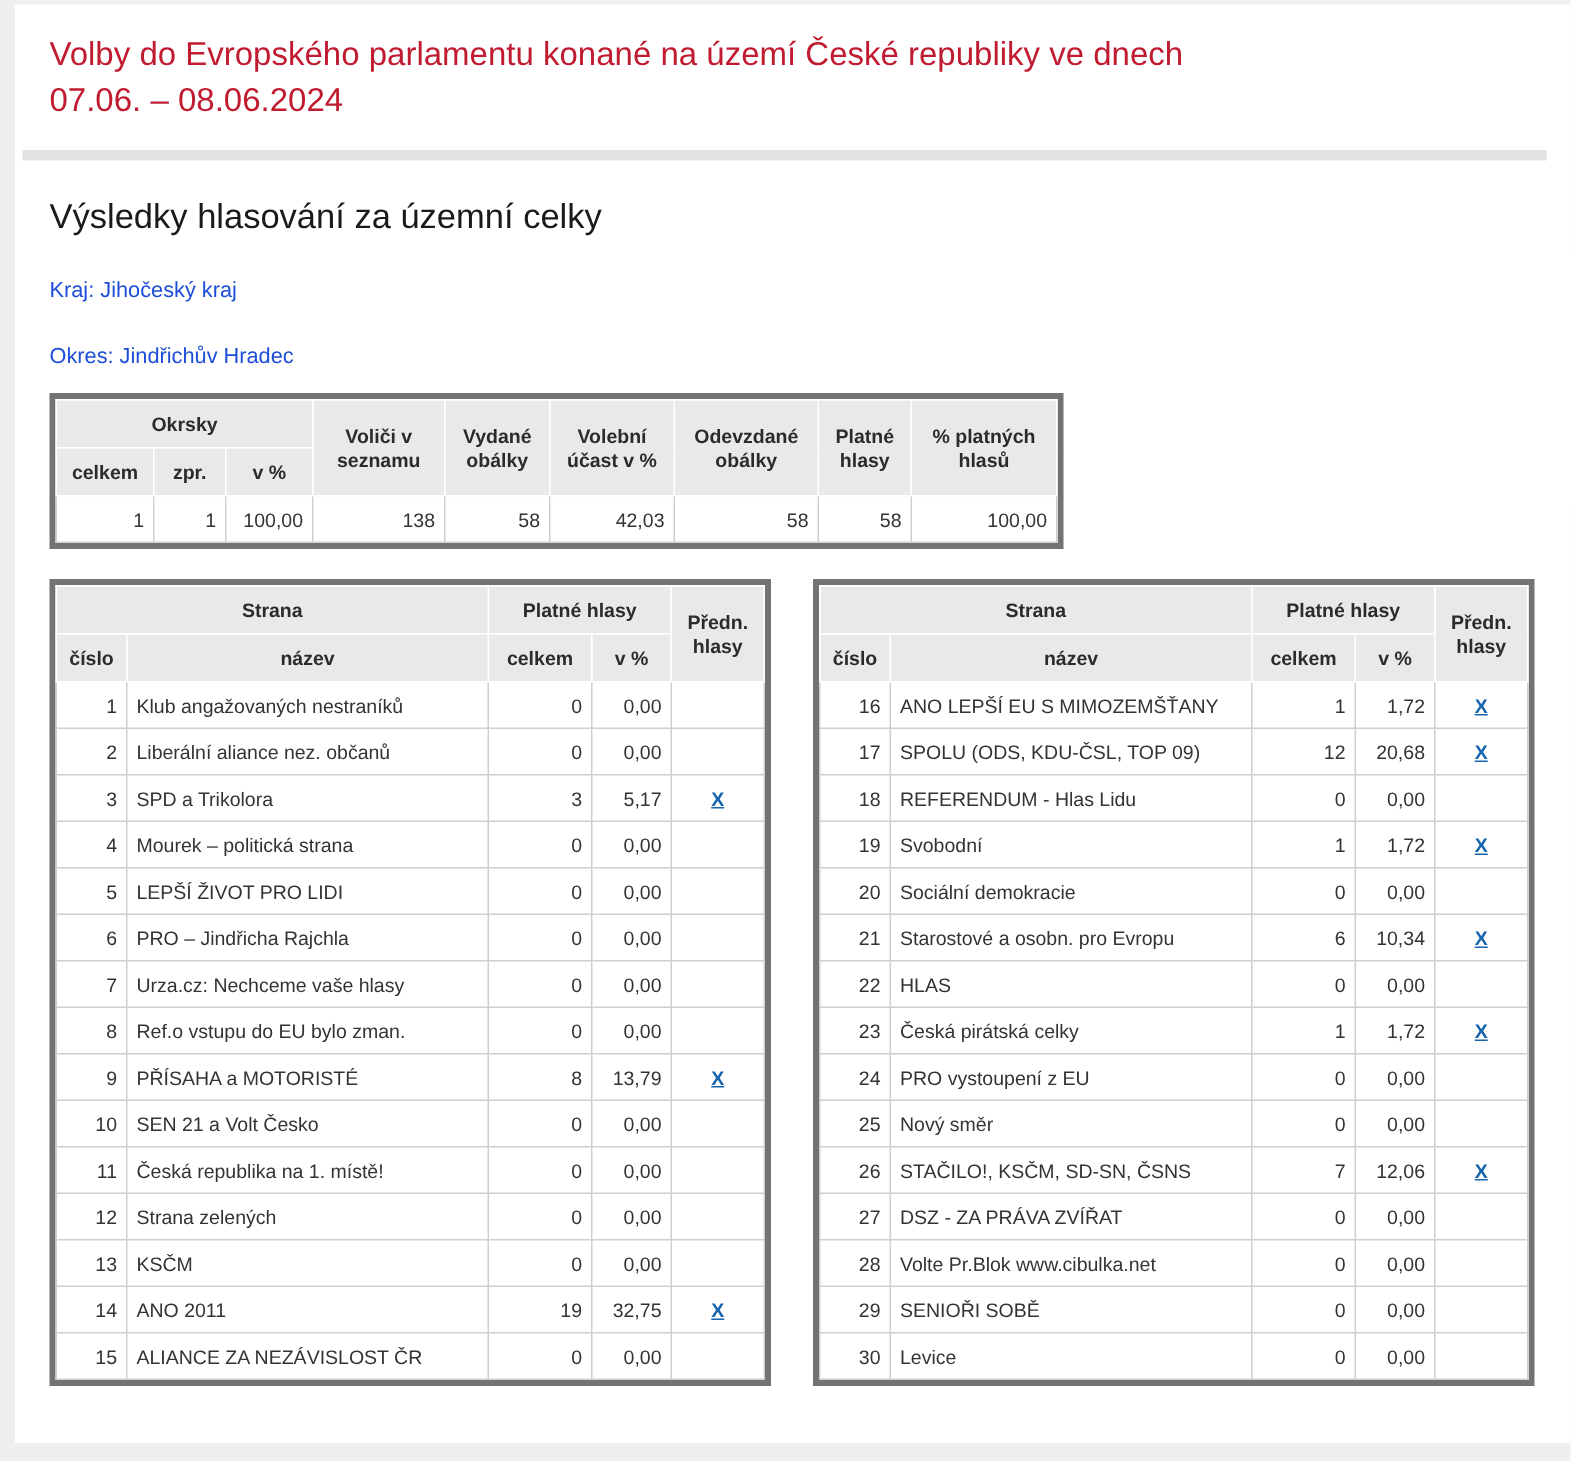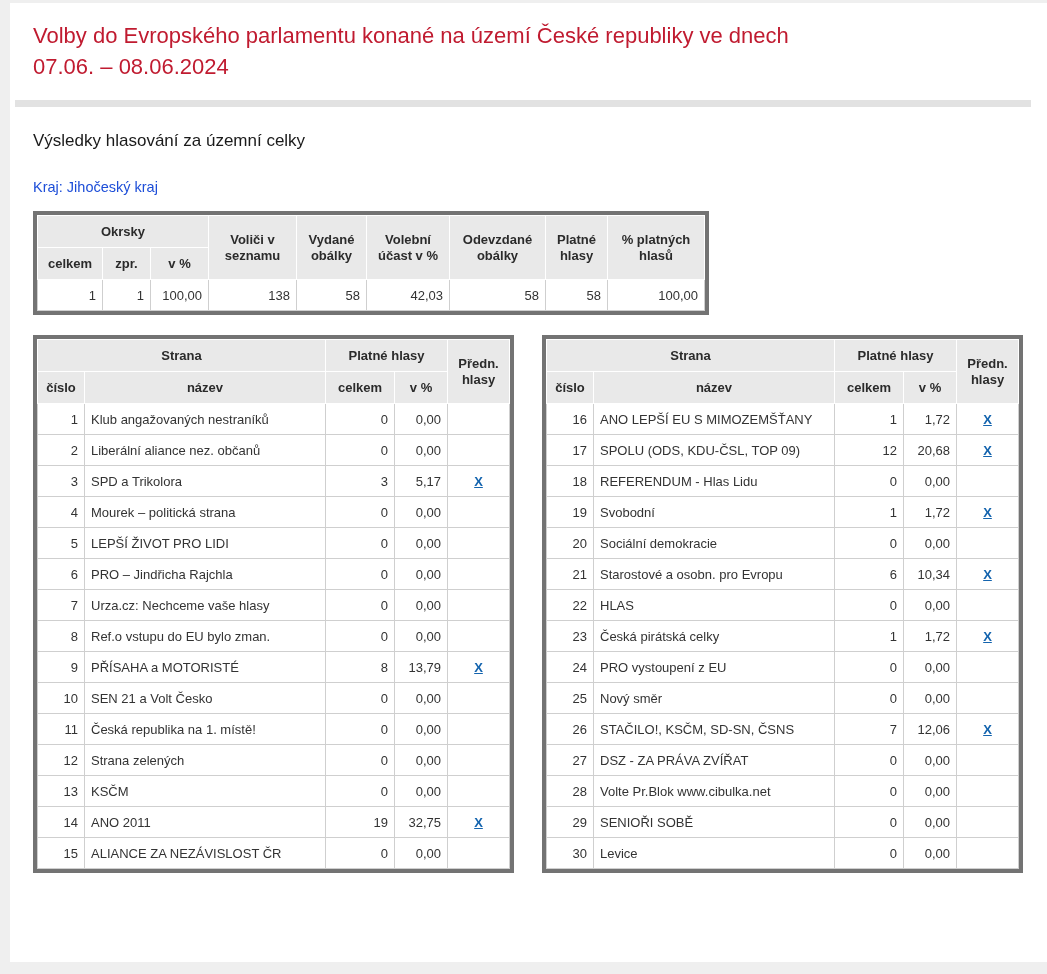--- a/index.html
+++ b/index.html
@@ -28,21 +28,21 @@
     line-height: 31px;
     color: #c01b30;
   }
   .divider {
     height: 7px;
     background: #e2e2e2;
     margin: 18px 0 0 -18px;
   }
   h2.subtitle {
     margin: 24px 0 0 0;
-    font-size: 17px;
+    font-size: 23px;
     font-weight: 400;
     color: #1a1a1a;
   }
   p.region-line {
     margin: 28px 0 0 0;
     font-size: 14.5px;
     color: #1d4ed8;
   }
   .tblw {
     display: inline-block;
@@ -95,20 +95,21 @@
 <div class="content">
 
   <h1 class="page-title"><span>Volby do Evropského parlamentu konané na území České republiky ve dnech</span><br>
     <span>07.06. – 08.06.2024</span></h1>
 
   <div class="divider"></div>
 
   <h2 class="subtitle">Výsledky hlasování za územní celky</h2>
 
   <p class="region-line">Kraj: Jihočeský kraj</p>
+  <p class="region-line">Okres: Jindřichův Hradec</p>
 
   
   <div class="tblw summary-wrap">
     <table class="tbl">
       <colgroup>
         <col style="width:65px">
           <col style="width:48px">
           <col style="width:58px">
         <col style="width:88px">
           <col style="width:70px">

